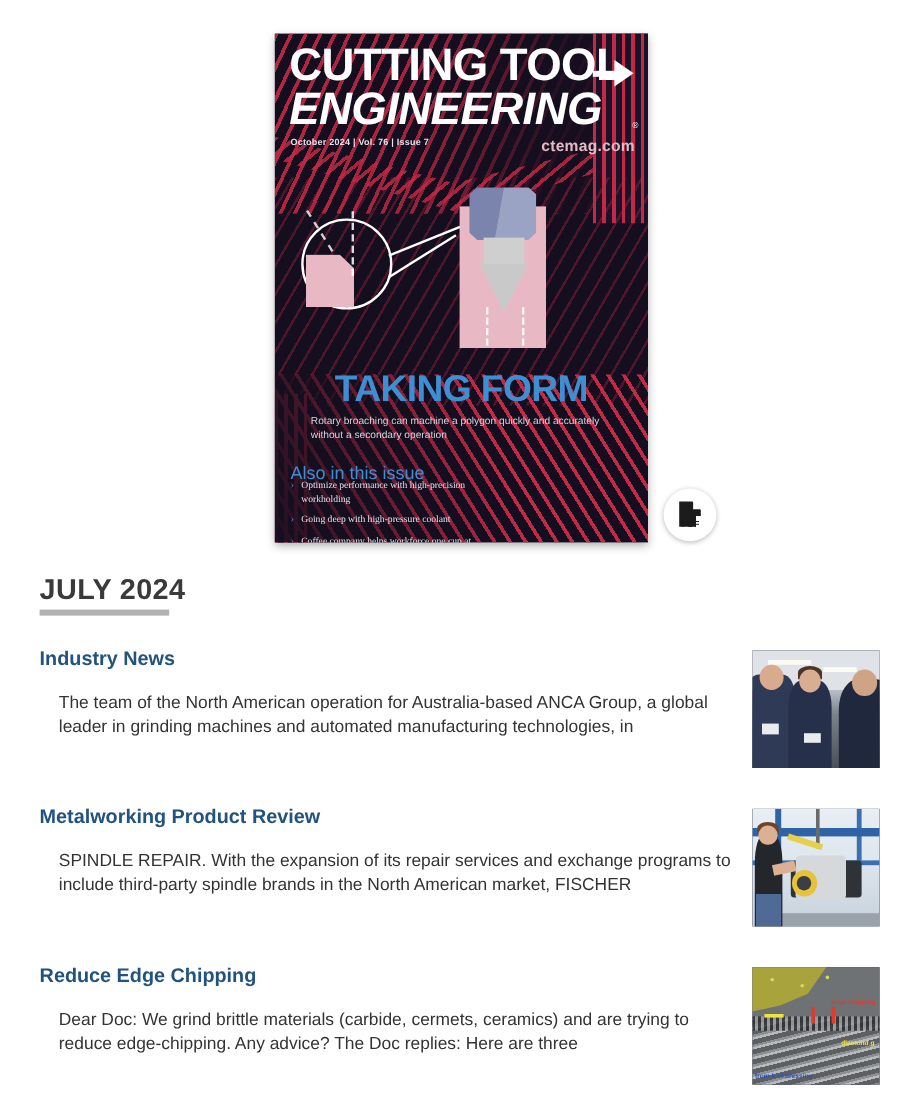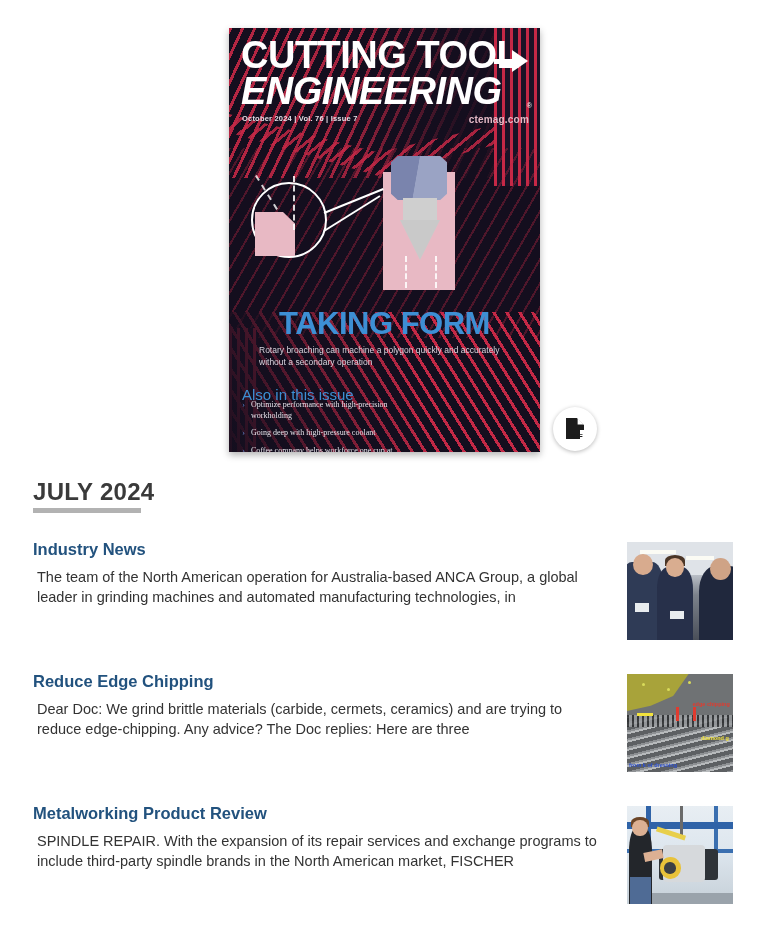--- a/index.html
+++ b/index.html
@@ -92,21 +92,21 @@
   .arrow-stem {
     position:absolute; right:26px; top:31px; width:20px; height:5px; background:#fff;
   }
   .reg { position:absolute; right:8px; top:74px; color:#fff; font-size:7px; }
   .issue-line {
     position:absolute; left:13px; top:86px;
     color:#e6dfe8; font-size:7.5px; letter-spacing:0.2px; font-weight:600;
   }
   .site-line {
     position:absolute; right:11px; top:86px;
-    color:#e3b9c5; font-size:10px; letter-spacing:0.2px; font-weight:600;
+    color:#e3b9c5; font-size:13px; letter-spacing:0.2px; font-weight:600;
   }
 
   
   .illus { position:absolute; left:0; top:118px; width:100%; height:150px; }
   .work-piece {
     position:absolute; left:154px; top:26px; width:72px; height:118px;
     background:#e8b9c4;
   }
   .tool-hex {
     position:absolute; left:162px; top:10px; width:56px; height:44px;
@@ -186,21 +186,21 @@
 
   
   .articles { position:absolute; left:33px; top:540px; width:700px; }
   .article { position:relative; min-height:104px; margin-bottom:28px; }
   .art-title {
     color:#22527e; font-size:16.5px; font-weight:700; margin:0 0 7px 0;
     cursor:pointer; line-height:1.2;
   }
   .art-body {
     color:#333333; font-size:14.5px; line-height:1.42;
-    width:570px; margin:4px;
+    width:570px; margin:16px;
   }
   .thumb {
     position:absolute; right:0; top:2px;
     width:106px; height:98px; overflow:hidden;
     background:#2b3550;
   }
   .thumb-inner { position:relative; width:100%; height:100%; }
 
   
   .t1-bg { position:absolute; inset:0; background:linear-gradient(#cfd4da 0%, #b9bec6 34%, #7c828c 54%, #4a4f59 100%); }
@@ -332,42 +332,20 @@
           <div class="t1-l2"></div>
           <div class="t1-p1"></div>
           <div class="t1-h1"></div>
           <div class="t1-p2"></div>
           <div class="t1-hair2"></div>
           <div class="t1-h2"></div>
           <div class="t1-p3"></div>
           <div class="t1-h3"></div>
           <div class="t1-bdg1"></div>
           <div class="t1-bdg2"></div>
-        </div>
-      </div>
-    </div>
-
-    <div class="article">
-      <h3 class="art-title">Reduce Edge Chipping</h3>
-      <p class="art-body">Dear Doc: We grind brittle materials (carbide, cermets, ceramics) and are trying to reduce edge-chipping. Any advice? The Doc replies: Here are three</p>
-      <div class="thumb">
-        <div class="thumb-inner">
-          <div class="t3-bg"></div>
-          <div class="t3-gray"></div>
-          <div class="t3-olive"></div>
-          <div class="t3-rough"></div>
-          <div class="t3-dot" style="left:14%;top:9%"></div>
-          <div class="t3-dot" style="left:38%;top:14%"></div>
-          <div class="t3-dot" style="left:58%;top:7%"></div>
-          <div class="t3-ar1"></div>
-          <div class="t3-ar2"></div>
-          <div class="t3-ar3"></div>
-          <div class="t3-lbl-red">edge chipping</div>
-          <div class="t3-lbl-yel">diamond g</div>
-          <div class="t3-lbl-blu">from k of dressing</div>
         </div>
       </div>
     </div>
 
     <div class="article">
       <h3 class="art-title">Metalworking Product Review</h3>
       <p class="art-body">SPINDLE REPAIR. With the expansion of its repair services and exchange programs to include third-party spindle brands in the North American market, FISCHER</p>
       <div class="thumb">
         <div class="thumb-inner">
           <div class="t2-bg"></div>
@@ -384,14 +362,36 @@
           <div class="t2-strap"></div>
           <div class="t2-man"></div>
           <div class="t2-jeans"></div>
           <div class="t2-hair"></div>
           <div class="t2-head"></div>
           <div class="t2-arm"></div>
         </div>
       </div>
     </div>
 
+    <div class="article">
+      <h3 class="art-title">Reduce Edge Chipping</h3>
+      <p class="art-body">Dear Doc: We grind brittle materials (carbide, cermets, ceramics) and are trying to reduce edge-chipping. Any advice? The Doc replies: Here are three</p>
+      <div class="thumb">
+        <div class="thumb-inner">
+          <div class="t3-bg"></div>
+          <div class="t3-gray"></div>
+          <div class="t3-olive"></div>
+          <div class="t3-rough"></div>
+          <div class="t3-dot" style="left:14%;top:9%"></div>
+          <div class="t3-dot" style="left:38%;top:14%"></div>
+          <div class="t3-dot" style="left:58%;top:7%"></div>
+          <div class="t3-ar1"></div>
+          <div class="t3-ar2"></div>
+          <div class="t3-ar3"></div>
+          <div class="t3-lbl-red">edge chipping</div>
+          <div class="t3-lbl-yel">diamond g</div>
+          <div class="t3-lbl-blu">from k of dressing</div>
+        </div>
+      </div>
+    </div>
+
   </div>
 </div>
 
 </body></html>

